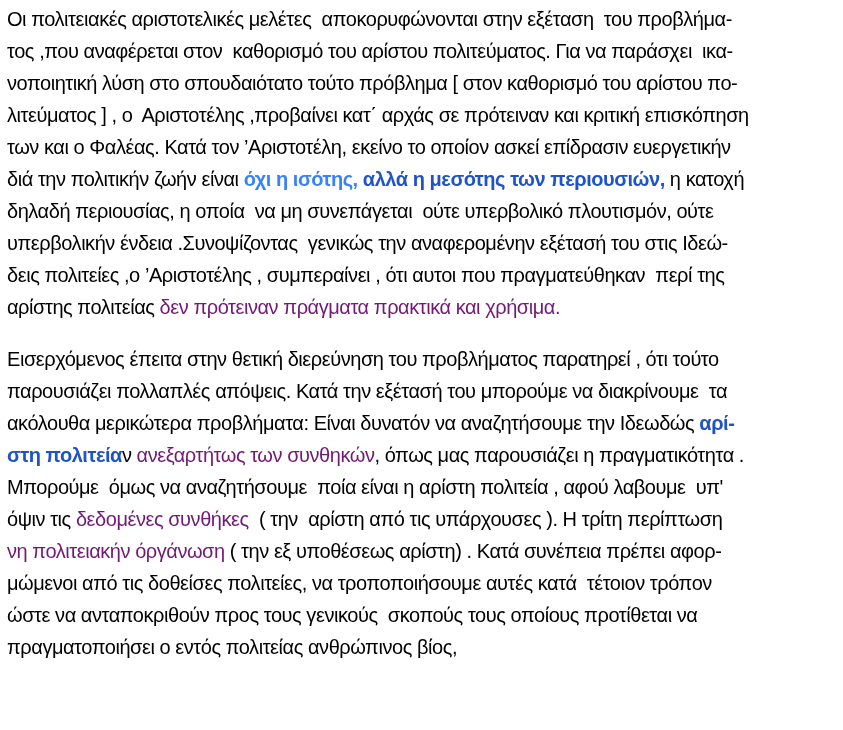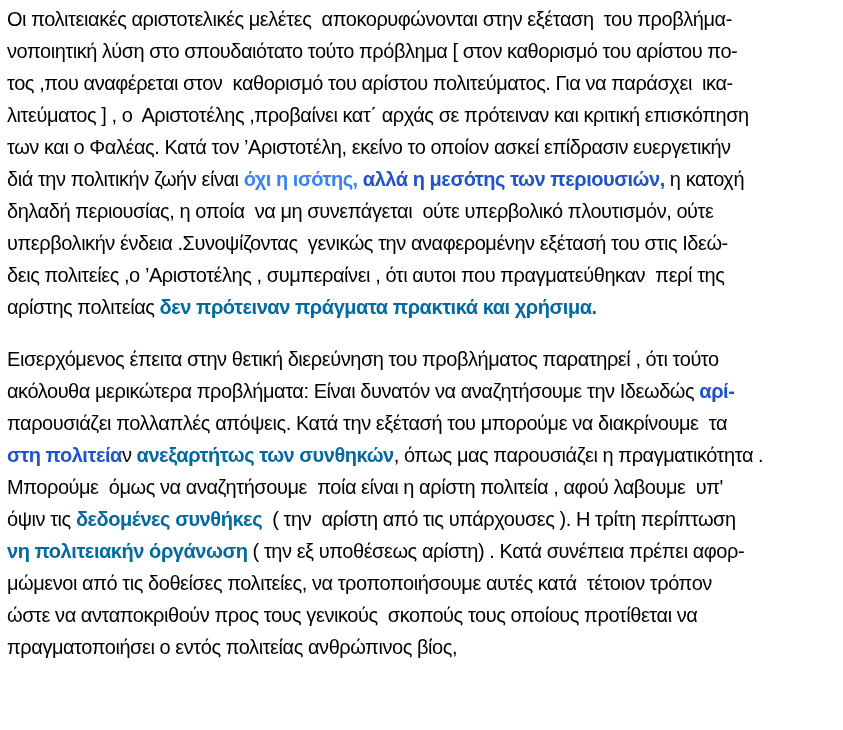--- a/index.html
+++ b/index.html
@@ -25,45 +25,45 @@
   }
   .text-line {
     height: 32px;
     line-height: 32px;
     white-space: pre;        
     font-size: 20px;
     letter-spacing: -0.45px;
     color: #000000;
   }
   .seg-n  { font-weight: 400; color: #000000; }
-  .seg-b  { font-weight: 700; color: #0369a1; }
+  .seg-b  { font-weight: 400; color: #701a75; }
   .seg-u  { font-weight: 700; color: #3b82f6; }
   .seg-ub { font-weight: 700; color: #2052c8; }
 </style>
 </head>
 <body>
 
 <div class="page">
   <div>
       <div class="paragraph">
         <div class="text-line"><span class="seg-n">Οι πολιτειακές αριστοτελικές μελέτες  αποκορυφώνονται στην εξέταση  του προβλήμα-</span></div>
+        <div class="text-line"><span class="seg-n">τος ,που αναφέρεται στον  καθορισμό του αρίστου πολιτεύματος. Για να παράσχει  ικα-</span></div>
         <div class="text-line"><span class="seg-n">νοποιητική λύση στο σπουδαιότατο τούτο πρόβλημα [ στον καθορισμό του αρίστου πο-</span></div>
-        <div class="text-line"><span class="seg-n">τος ,που αναφέρεται στον  καθορισμό του αρίστου πολιτεύματος. Για να παράσχει  ικα-</span></div>
         <div class="text-line"><span class="seg-n">λιτεύματος ] , ο  Αριστοτέλης ,προβαίνει κατ΄ αρχάς σε πρότειναν και κριτική επισκόπηση</span></div>
         <div class="text-line"><span class="seg-n">των και ο Φαλέας. Κατά τον ’Αριστοτέλη, εκείνο το οποίον ασκεί επίδρασιν ευεργετικήν</span></div>
         <div class="text-line"><span class="seg-n">διά την πολιτικήν ζωήν είναι </span><span class="seg-u">όχι η ισότης,</span><span class="seg-n"> </span><span class="seg-ub">αλλά η μεσότης των περιουσιών,</span><span class="seg-n"> η κατοχή</span></div>
         <div class="text-line"><span class="seg-n">δηλαδή περιουσίας, η οποία  να μη συνεπάγεται  ούτε υπερβολικό πλουτισμόν, ούτε</span></div>
         <div class="text-line"><span class="seg-n">υπερβολικήν ένδεια .Συνοψίζοντας  γενικώς την αναφερομένην εξέτασή του στις Ιδεώ-</span></div>
         <div class="text-line"><span class="seg-n">δεις πολιτείες ,ο ’Αριστοτέλης , συμπεραίνει , ότι αυτοι που πραγματεύθηκαν  περί της</span></div>
         <div class="text-line"><span class="seg-n">αρίστης πολιτείας </span><span class="seg-b">δεν πρότειναν πράγματα πρακτικά και χρήσιμα.</span></div>
       </div>
       <div class="paragraph">
         <div class="text-line"><span class="seg-n">Εισερχόμενος έπειτα στην θετική διερεύνηση του προβλήματος παρατηρεί , ότι τούτο</span></div>
+        <div class="text-line"><span class="seg-n">παρουσιάζει πολλαπλές απόψεις. Κατά την εξέτασή του μπορούμε να διακρίνουμε  τα</span></div>
         <div class="text-line"><span class="seg-n">ακόλουθα μερικώτερα προβλήματα: Είναι δυνατόν να αναζητήσουμε την Ιδεωδώς </span><span class="seg-ub">αρί-</span></div>
-        <div class="text-line"><span class="seg-n">παρουσιάζει πολλαπλές απόψεις. Κατά την εξέτασή του μπορούμε να διακρίνουμε  τα</span></div>
         <div class="text-line"><span class="seg-ub">στη πολιτεία</span><span class="seg-n">ν </span><span class="seg-b">ανεξαρτήτως των συνθηκών</span><span class="seg-n">, όπως μας παρουσιάζει η πραγματικότητα .</span></div>
         <div class="text-line"><span class="seg-n">Μπορούμε  όμως να αναζητήσουμε  ποία είναι η αρίστη πολιτεία , αφού λαβουμε  υπ'</span></div>
         <div class="text-line"><span class="seg-n">όψιν τις </span><span class="seg-b">δεδομένες συνθήκες</span><span class="seg-n">  ( την  αρίστη από τις υπάρχουσες ). Η τρίτη περίπτωση</span></div>
         <div class="text-line"><span class="seg-b">νη πολιτειακήν όργάνωση</span><span class="seg-n"> ( την εξ υποθέσεως αρίστη) . Κατά συνέπεια πρέπει αφορ-</span></div>
         <div class="text-line"><span class="seg-n">μώμενοι από τις δοθείσες πολιτείες, να τροποποιήσουμε αυτές κατά  τέτοιον τρόπον</span></div>
         <div class="text-line"><span class="seg-n">ώστε να ανταποκριθούν προς τους γενικούς  σκοπούς τους οποίους προτίθεται να</span></div>
         <div class="text-line"><span class="seg-n">πραγματοποιήσει ο εντός πολιτείας ανθρώπινος βίος,</span></div>
       </div>
     </div>
 </div>

